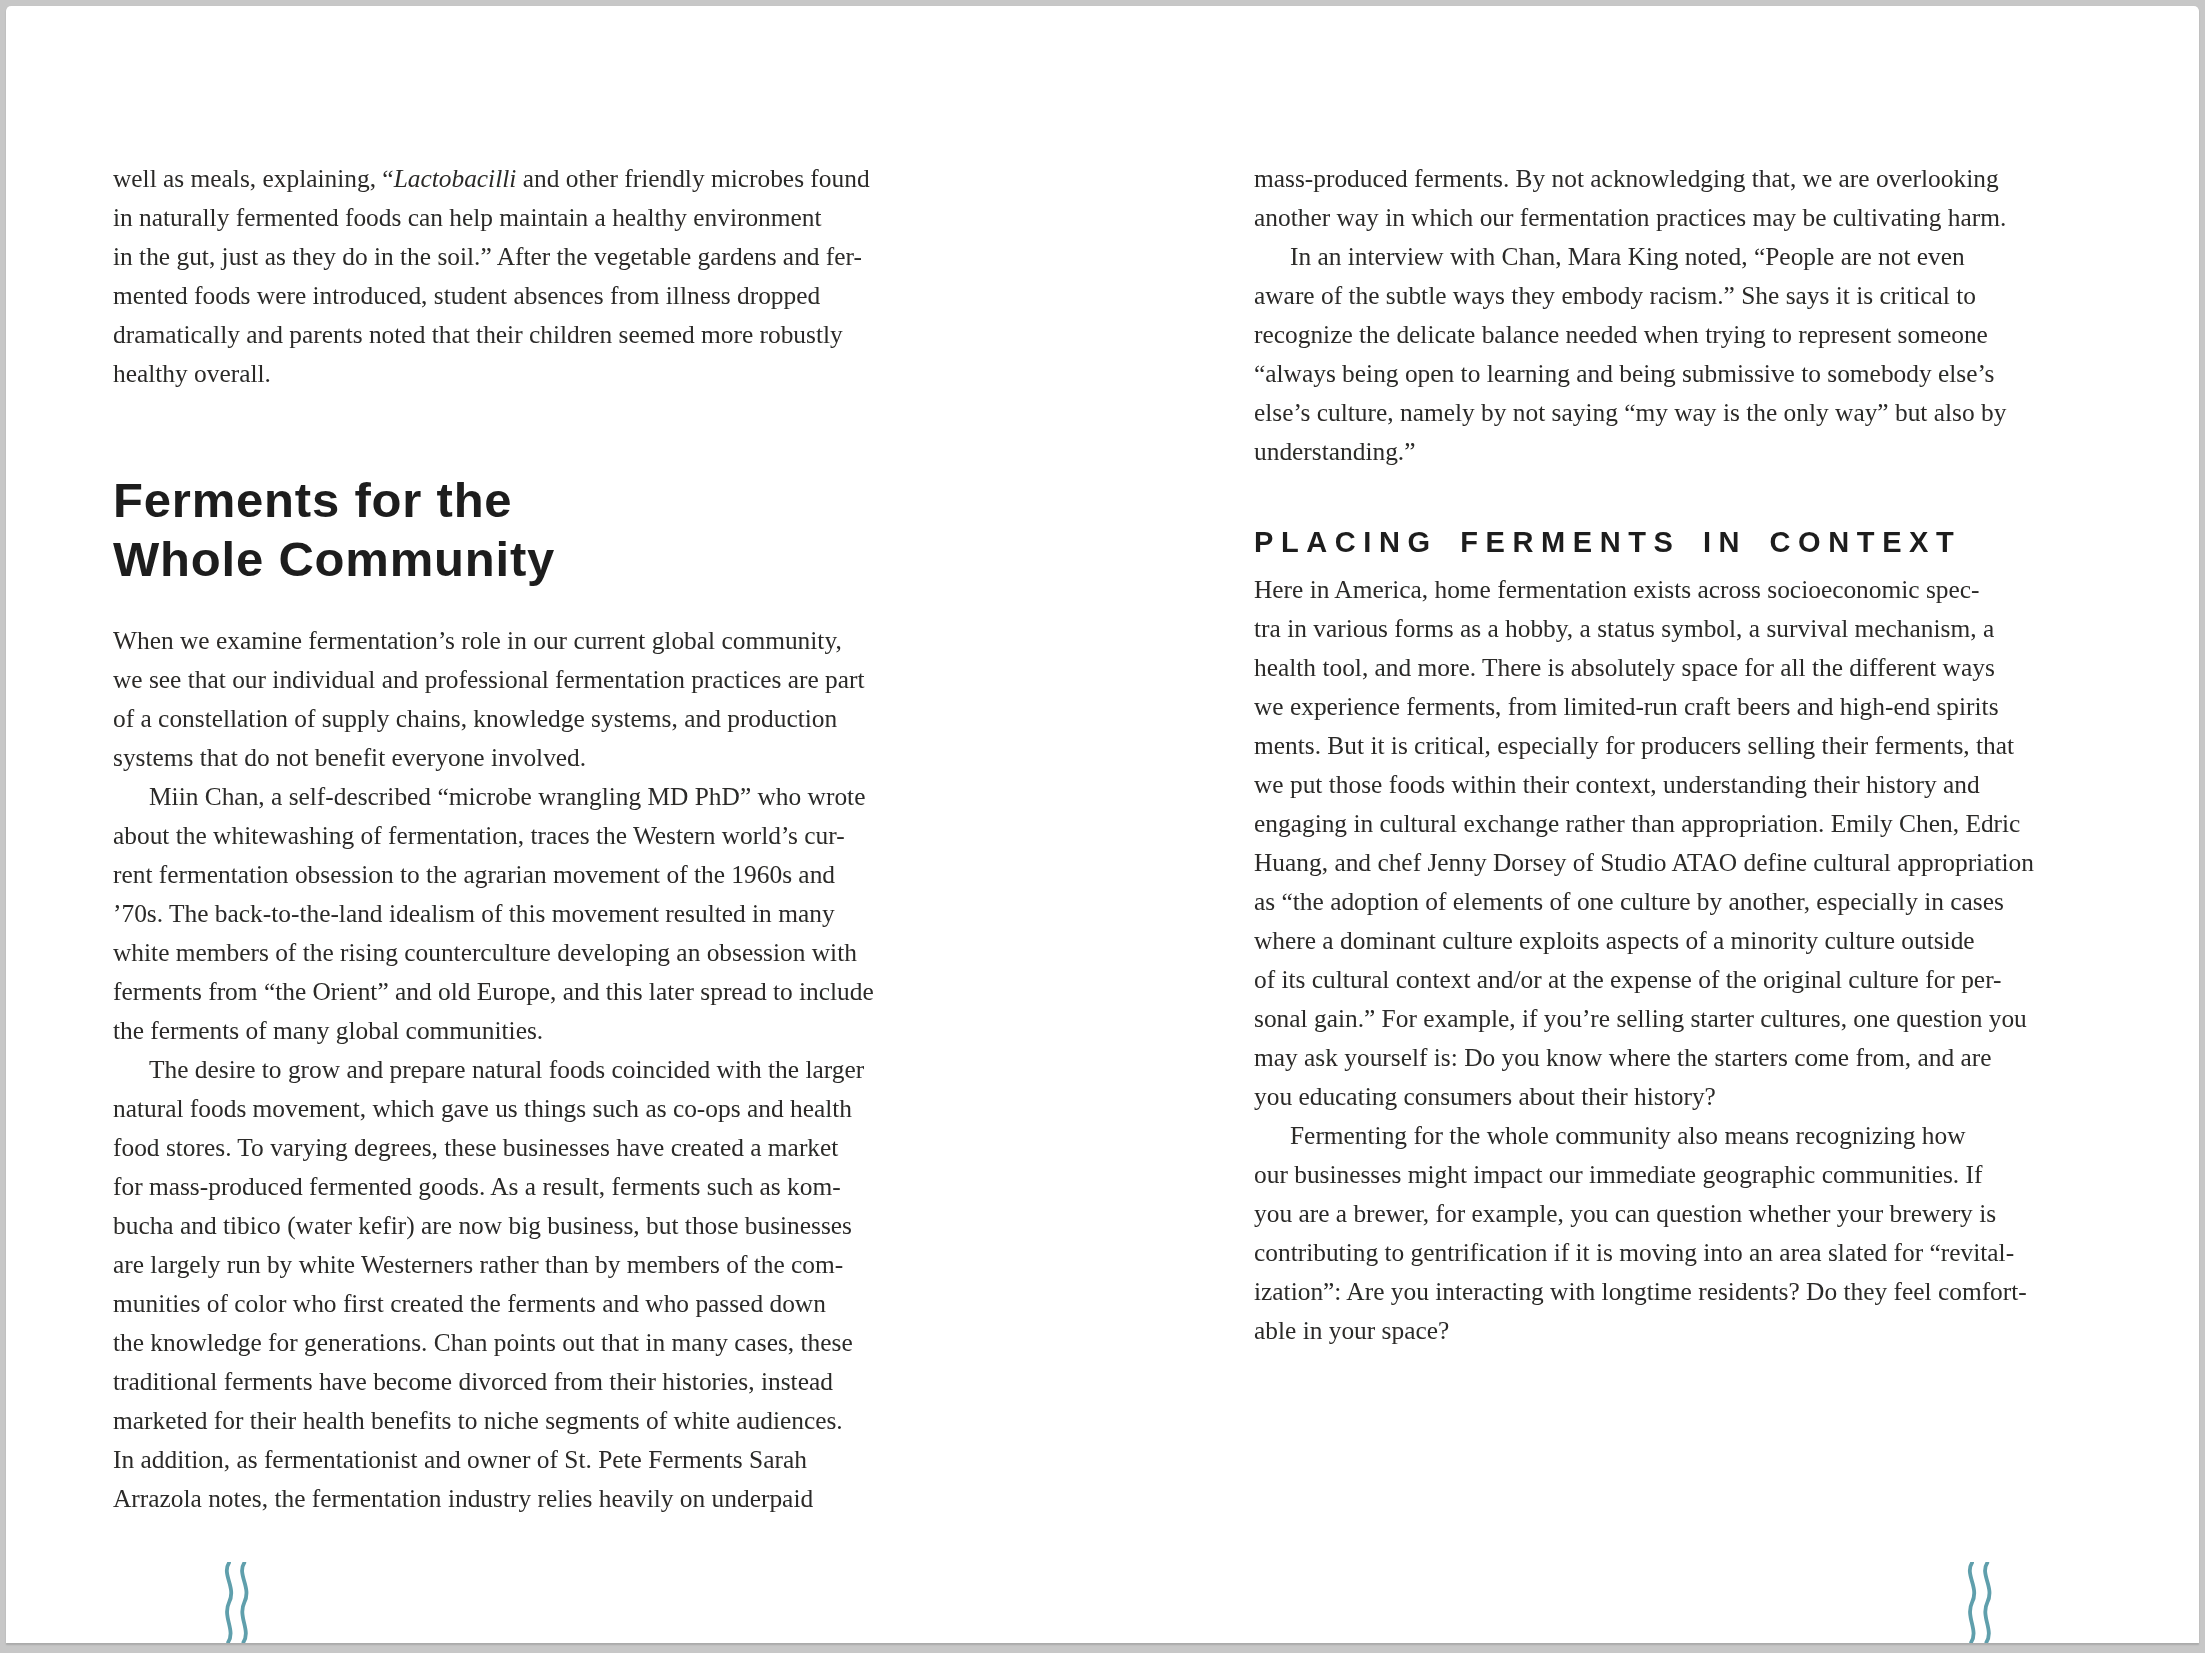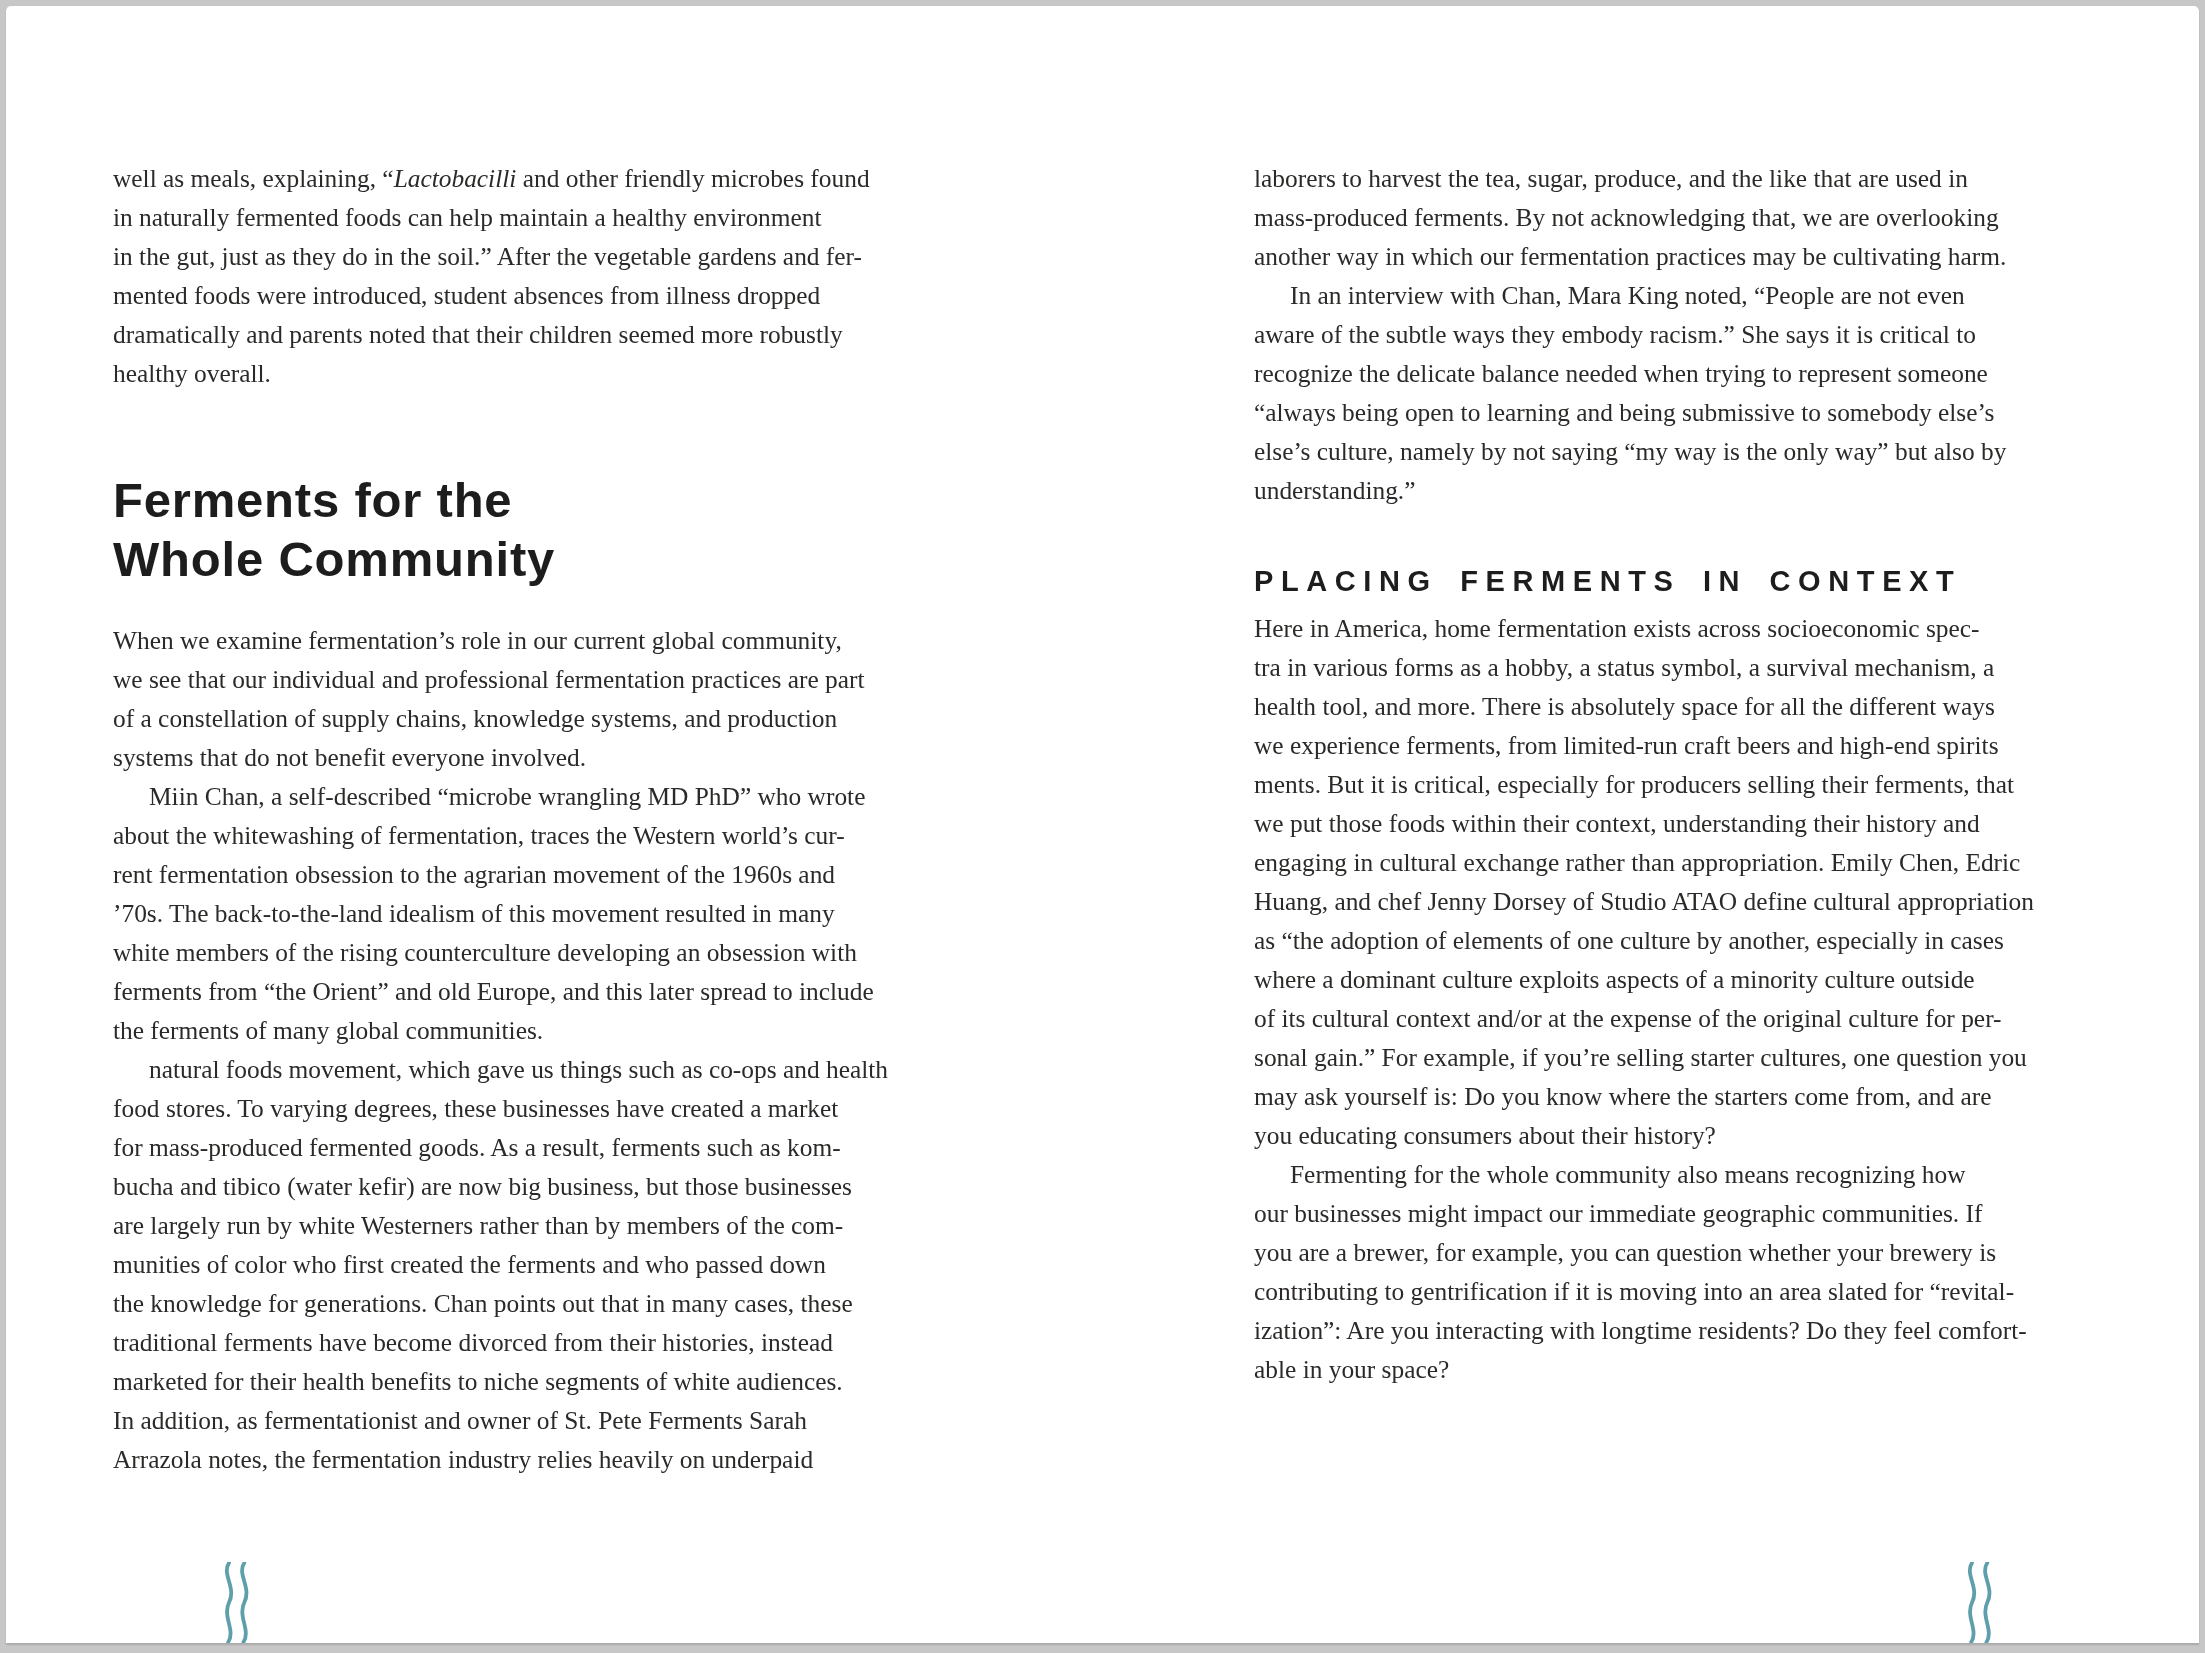--- a/index.html
+++ b/index.html
@@ -124,37 +124,37 @@
       <div class="para indent">
           <div class="line">Miin Chan, a self-described “microbe wrangling MD PhD” who wrote</div>
           <div class="line">about the whitewashing of fermentation, traces the Western world’s cur-</div>
           <div class="line">rent fermentation obsession to the agrarian movement of the 1960s and</div>
           <div class="line">’70s. The back-to-the-land idealism of this movement resulted in many</div>
           <div class="line">white members of the rising counterculture developing an obsession with</div>
           <div class="line">ferments from “the Orient” and old Europe, and this later spread to include</div>
           <div class="line">the ferments of many global communities.</div>
         </div>
       <div class="para indent">
+          <div class="line">The desire to grow and prepare natural foods coincided with the larger</div>
           <div class="line">natural foods movement, which gave us things such as co-ops and health</div>
           <div class="line">food stores. To varying degrees, these businesses have created a market</div>
           <div class="line">for mass-produced fermented goods. As a result, ferments such as kom-</div>
           <div class="line">bucha and tibico (water kefir) are now big business, but those businesses</div>
           <div class="line">are largely run by white Westerners rather than by members of the com-</div>
           <div class="line">munities of color who first created the ferments and who passed down</div>
           <div class="line">the knowledge for generations. Chan points out that in many cases, these</div>
           <div class="line">traditional ferments have become divorced from their histories, instead</div>
           <div class="line">marketed for their health benefits to niche segments of white audiences.</div>
           <div class="line">In addition, as fermentationist and owner of St. Pete Ferments Sarah</div>
           <div class="line">Arrazola notes, the fermentation industry relies heavily on underpaid</div>
         </div>
     </div>
 
     <div class="column right">
       <div class="para">
-          <div class="line">laborers to harvest the tea, sugar, produce, and the like that are used in</div>
           <div class="line">mass-produced ferments. By not acknowledging that, we are overlooking</div>
           <div class="line">another way in which our fermentation practices may be cultivating harm.</div>
         </div>
       <div class="para indent">
           <div class="line">In an interview with Chan, Mara King noted, “People are not even</div>
           <div class="line">aware of the subtle ways they embody racism.” She says it is critical to</div>
           <div class="line">recognize the delicate balance needed when trying to represent someone</div>
           <div class="line">“always being open to learning and being submissive to somebody else’s</div>
           <div class="line">else’s culture, namely by not saying “my way is the only way” but also by</div>
           <div class="line">understanding.”</div>

